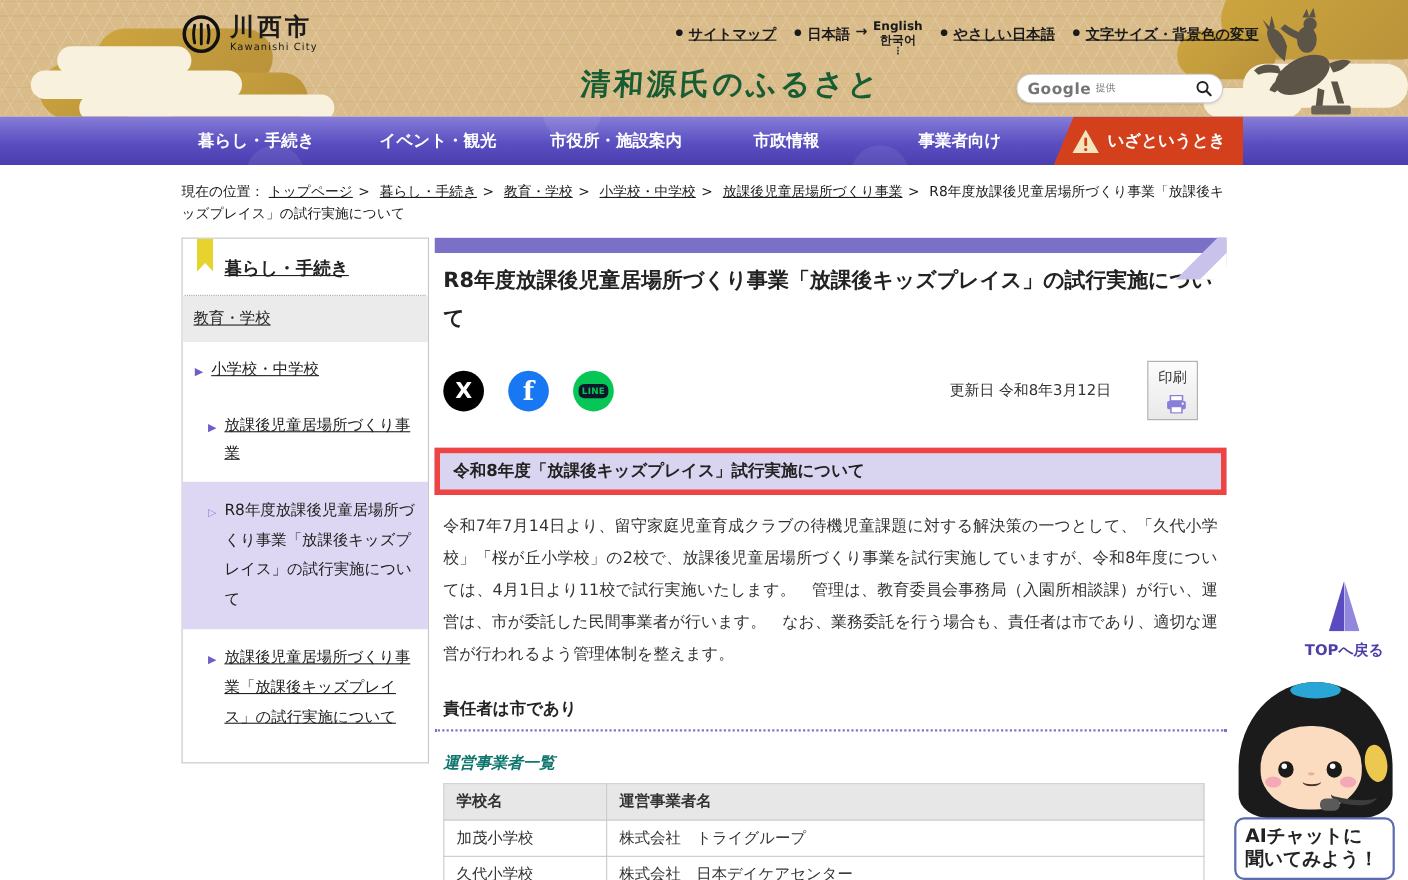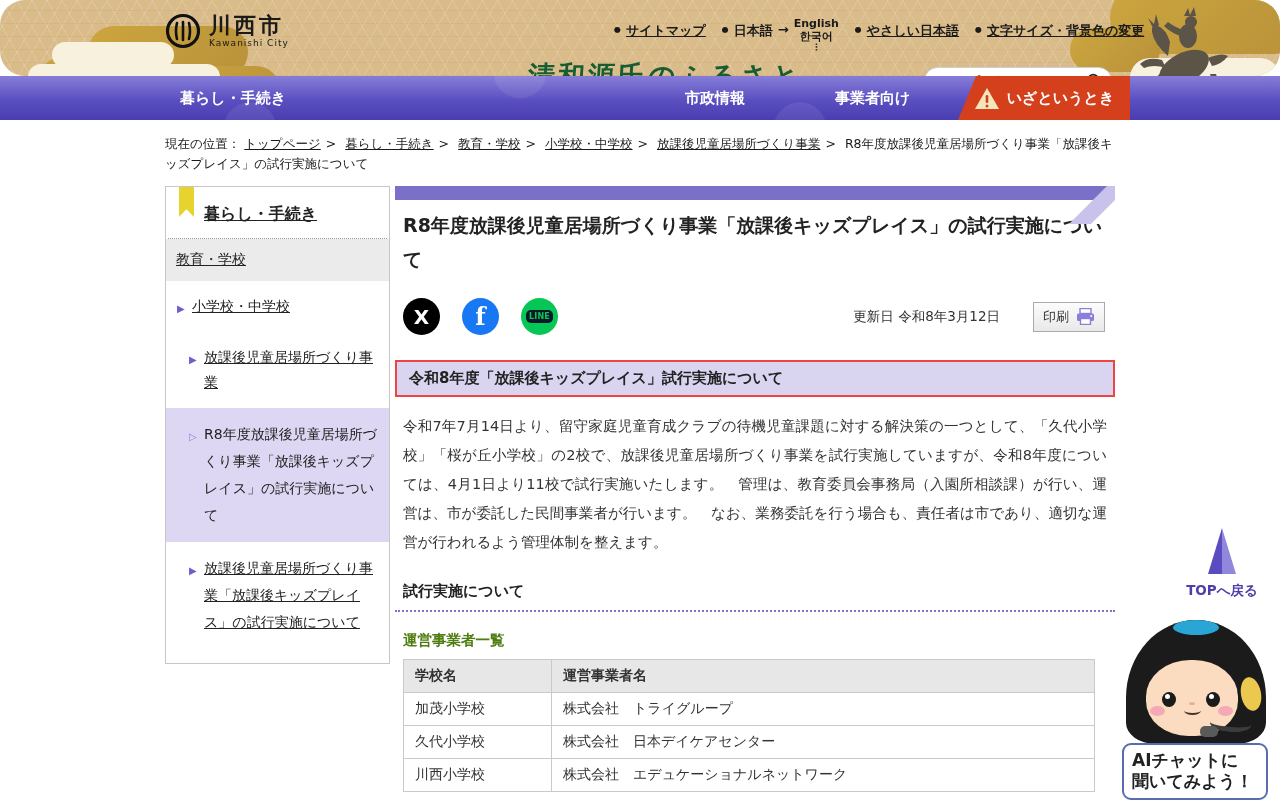--- a/index.html
+++ b/index.html
@@ -5,27 +5,26 @@
   * { box-sizing: border-box; margin: 0; padding: 0; }
   html,body { width:1280px; height:800px; }
   body {
     font-family: "DejaVu Sans", "Liberation Sans", sans-serif;
     background:#fff; color:#333; overflow:hidden; position:relative;
   }
   .page { position:relative; width:1280px; height:800px; overflow:hidden; background:#fff; }
 
   
   .header {
-    position:relative; height:76px; overflow:hidden;
+    position:relative; height:106px; overflow:hidden;
     background-color:#d9bc8a;
     background-image:
       repeating-linear-gradient(60deg, rgba(255,255,255,.14) 0 1px, transparent 1px 13px),
       repeating-linear-gradient(-60deg, rgba(255,255,255,.14) 0 1px, transparent 1px 13px),
       repeating-linear-gradient(0deg, rgba(166,124,61,.10) 0 1px, transparent 1px 13px);
-    border-radius: 25px;
   }
   .blob { position:absolute; border-radius:50px; }
   .gold { background:linear-gradient(135deg,#cda63f,#b8913a); }
   .cream { background:#f7f1dd; }
   .g1 { left:88px; top:26px; width:160px; height:52px; border-radius:26px; }
   .g2 { left:36px; top:52px; width:96px; height:62px; border-radius:48%; }
   .g3 { left:150px; top:66px; width:130px; height:48px; border-radius:24px; }
   .w1 { left:52px; top:42px; width:122px; height:26px; border-radius:13px; }
   .w2 { left:28px; top:64px; width:192px; height:26px; border-radius:13px; }
   .w3 { left:72px; top:86px; width:232px; height:24px; border-radius:12px; }
@@ -111,29 +110,29 @@
   .sicon { width:37px; height:37px; border-radius:50%; margin-right:22px; display:flex;
     align-items:center; justify-content:center; cursor:pointer; flex:none; }
   .sicon.x { background:#000; color:#fff; font-weight:bold; font-size:20px; }
   .sicon.fb { background:#1877f2; color:#fff; font-weight:bold; font-size:24px; font-family:"DejaVu Serif",serif; }
   .sicon.line { background:#06c755; }
   .line-bubble { background:#0f172a; border-radius:5px; padding:2px 3px; color:#06c755; font-size:8px;
     font-weight:bold; letter-spacing:.2px; }
   .meta-spacer { flex:1; }
   .page-num { border:1px solid #999; padding:4px 11px; font-size:13.5px; color:#333; background:#fff; }
   .updated { margin-left:25px; font-size:13.5px; color:#333; }
-  .print-btn { margin-left:33px; margin-right:10px; border:1px solid #aaa; background:linear-gradient(#fcfcfc,#e9e9e9);
-    padding:5px 9px; font-size:13px; color:#333; display:flex; align-items:flex-start; gap:7px; cursor:pointer; }
-
-  .h2bar { margin-top:25px; background:#d9d4ef; border:2px solid #ef4444; padding:7px 12px;
+  .print-btn { margin-left:33px; margin-right:26px; border:1px solid #aaa; background:linear-gradient(#fcfcfc,#e9e9e9);
+    padding:5px 9px; font-size:13px; color:#333; display:flex; align-items:flex-end; gap:7px; cursor:pointer;flex-direction:column; }
+
+  .h2bar { margin-top:25px; background:#d9d4ef; border:5px solid #ef4444; padding:7px 12px;
     font-size:15px; font-weight:bold; color:#222; }
   .para { margin:15px 8px 0; font-size:14.5px; line-height:29px; color:#333; text-align:justify; }
   .h3row { margin-top:24px; border-bottom:2px dotted #7d71cc; padding:0 8px 9px; }
   .h3row .t { font-size:15px; font-weight:bold; color:#222; }
-  .h4 { margin:19px 8px 9px; font-size:14.5px; font-weight:bold; color:#4d7c0f; }
+  .h4 { margin:19px 8px 9px; font-size:14.5px; font-weight:bold; color:#0f766e;font-style:italic; }
   table.biz { border-collapse:collapse; margin-left:8px; width:692px; font-size:14px; }
   table.biz th, table.biz td { border:1px solid #c9c9c9; padding:7px 11px; text-align:left; color:#333; }
   table.biz th { background:#e7e7e7; font-weight:bold; }
   table.biz th.c1, table.biz td.c1 { width:148px; }
 
   
   .top-btn { position:absolute; left:1186px; top:528px; width:72px; text-align:center; cursor:pointer; }
   .top-arrow { position:relative; width:28px; height:46px; margin:0 auto; }
   .top-arrow .al { position:absolute; left:0; top:0; width:14px; height:46px; background:#5a4cc0;
     clip-path:polygon(100% 0, 0 100%, 100% 100%); }
@@ -242,20 +241,22 @@
       <span class="spacer"></span>
       <svg width="15" height="15" viewBox="0 0 15 15">
         <circle cx="6.2" cy="6.2" r="4.6" fill="none" stroke="#222" stroke-width="1.8"></circle>
         <line x1="9.8" y1="9.8" x2="13.6" y2="13.6" stroke="#222" stroke-width="2" stroke-linecap="round"></line>
       </svg>
     </div>
   </div>
 
   <div class="nav">
     <div class="nav-item" style="left:180px">暮らし・手続き</div>
+    <div class="nav-item" style="left:345px">イベント・観光</div>
+    <div class="nav-item" style="left:500px">市役所・施設案内</div>
     <div class="nav-item" style="left:685px">市政情報</div>
     <div class="nav-item" style="left:835px">事業者向け</div>
     <div class="nav-emerg">
       <svg width="26" height="23" viewBox="0 0 26 23">
         <path d="M13 1 L25 22 L1 22 Z" fill="#f3e6bd"></path>
         <rect x="11.7" y="8" width="2.6" height="8" rx="1.2" fill="#d5401c"></rect>
         <circle cx="13" cy="19" r="1.5" fill="#d5401c"></circle>
       </svg>
       <span>いざというとき</span>
     </div>
@@ -325,21 +326,21 @@
             <circle cx="15.2" cy="8" r="1" fill="#fff"></circle>
           </svg>
         </div>
       </div>
 
       <div class="h2bar">令和8年度「放課後キッズプレイス」試行実施について</div>
 
       <p class="para">令和7年7月14日より、留守家庭児童育成クラブの待機児童課題に対する解決策の一つとして、「久代小学校」「桜が丘小学校」の2校で、放課後児童居場所づくり事業を試行実施していますが、令和8年度については、4月1日より11校で試行実施いたします。　管理は、教育委員会事務局（入園所相談課）が行い、運営は、市が委託した民間事業者が行います。　なお、業務委託を行う場合も、責任者は市であり、適切な運営が行われるよう管理体制を整えます。</p>
 
       <div class="h3row">
-        <span class="t">試行実施について</span>
+        <span class="t">責任者は市であり</span>
       </div>
 
       <div class="h4">運営事業者一覧</div>
 
       <table class="biz">
         <tbody>
             <tr>
           <th class="c1">学校名</th>
           <th>運営事業者名</th>
         </tr>

